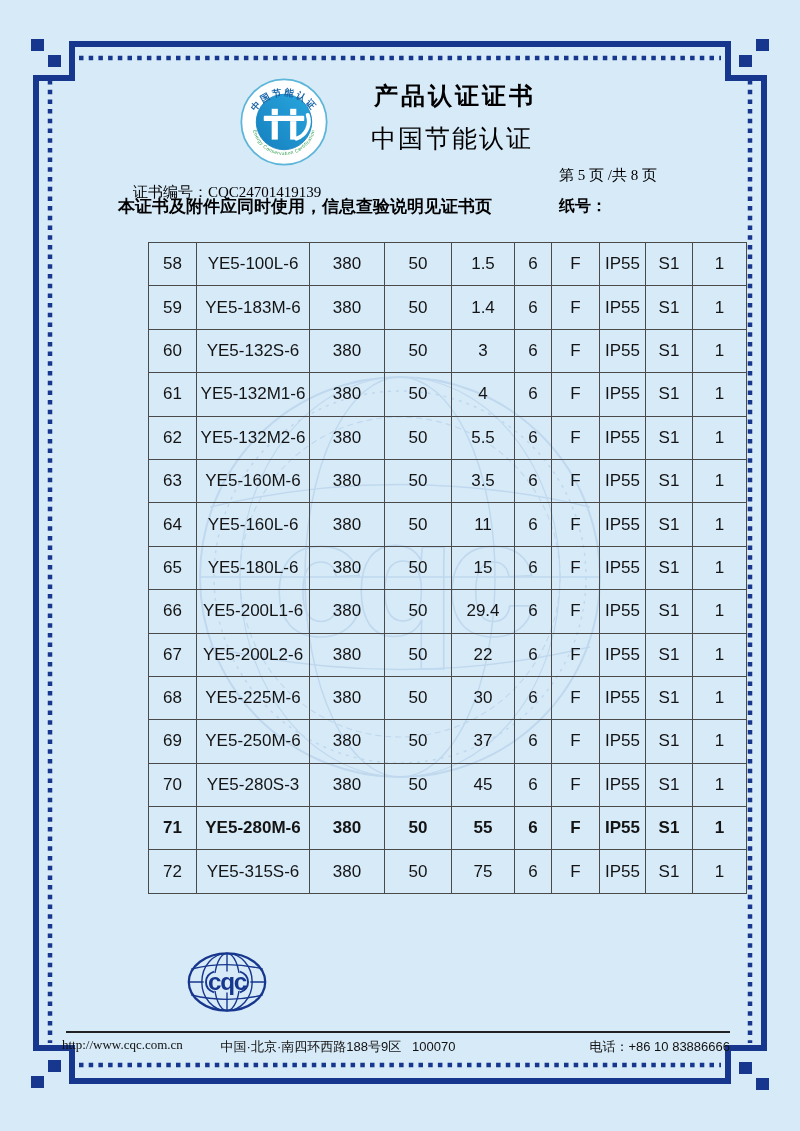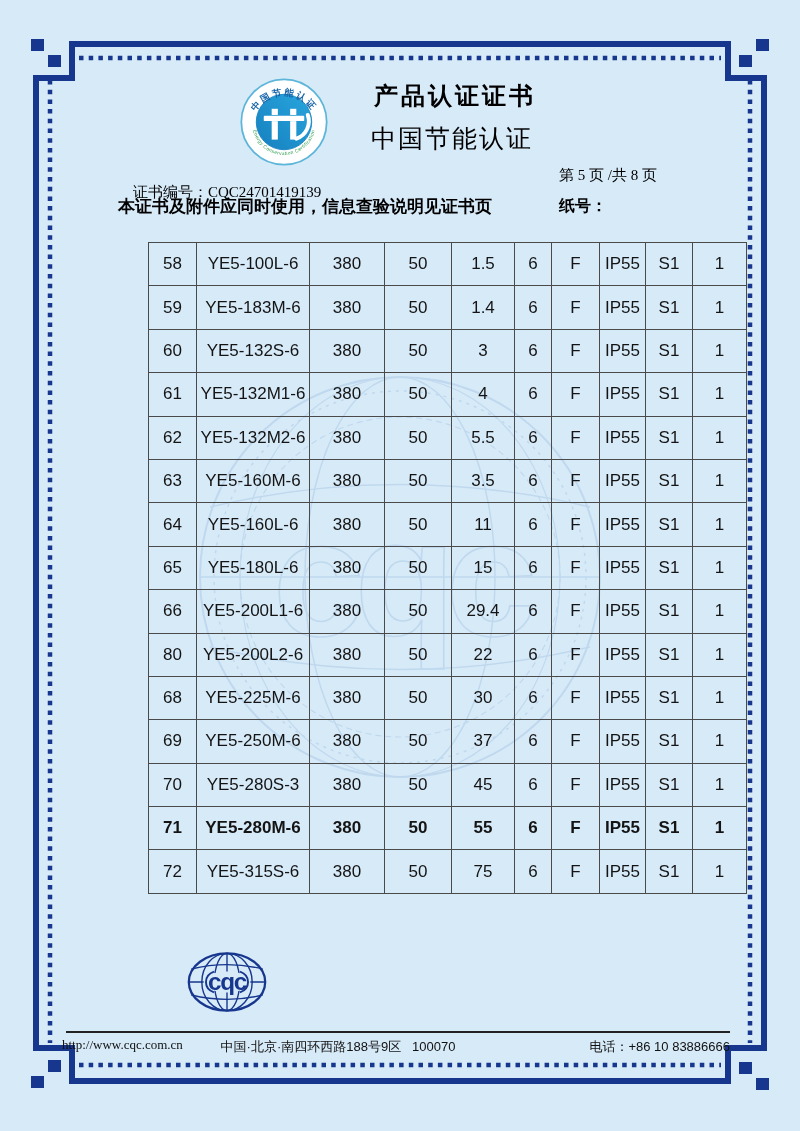--- a/index.html
+++ b/index.html
@@ -271,21 +271,21 @@
           <td>380</td>
           <td>50</td>
           <td>29.4</td>
           <td>6</td>
           <td>F</td>
           <td>IP55</td>
           <td>S1</td>
           <td>1</td>
         </tr>
         <tr>
-          <td>80</td>
+          <td>67</td>
           <td>YE5-200L2-6</td>
           <td>380</td>
           <td>50</td>
           <td>22</td>
           <td>6</td>
           <td>F</td>
           <td>IP55</td>
           <td>S1</td>
           <td>1</td>
         </tr>

